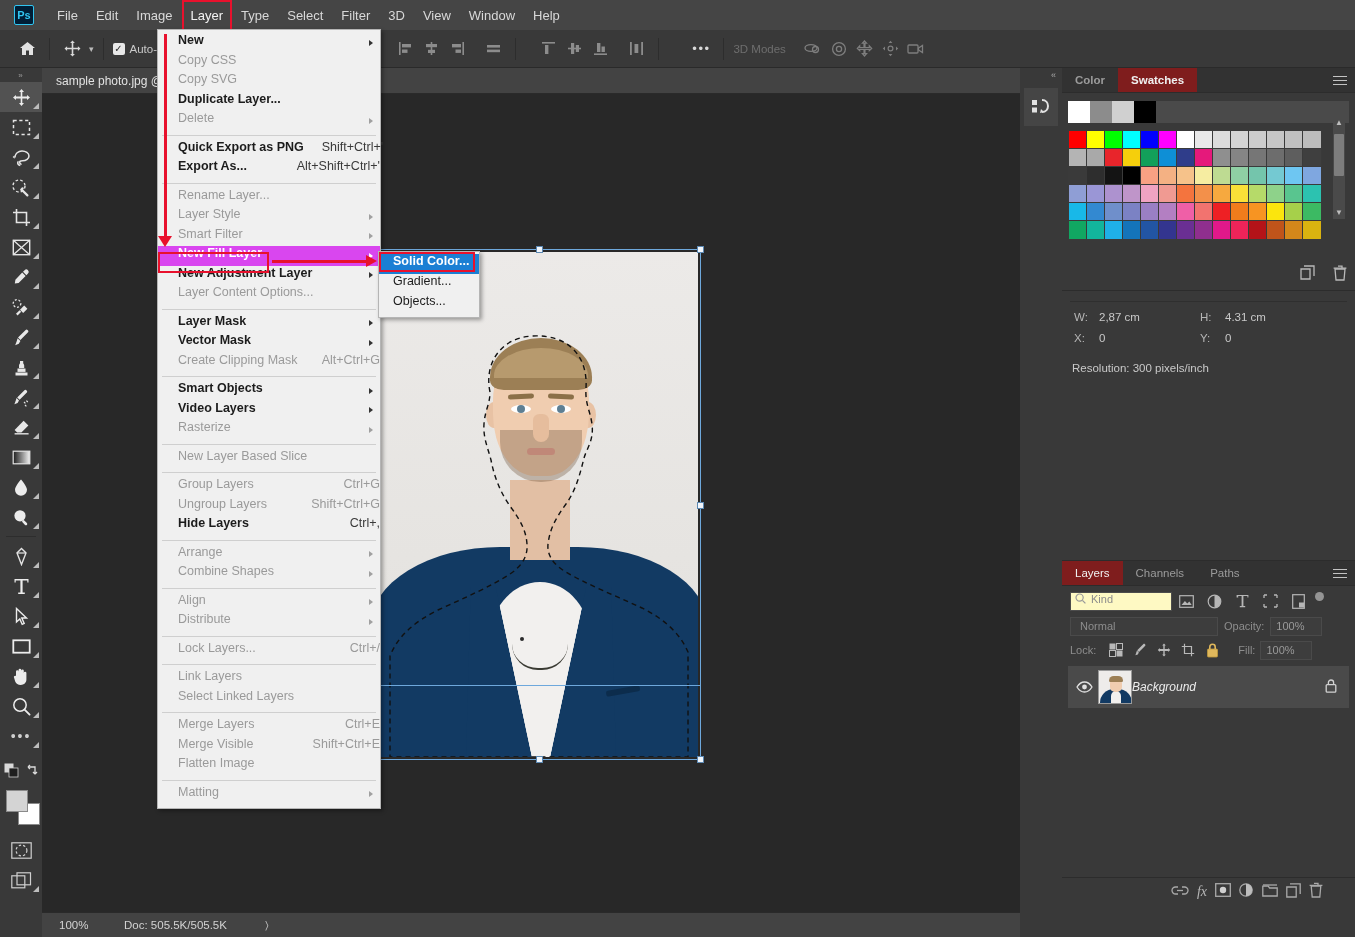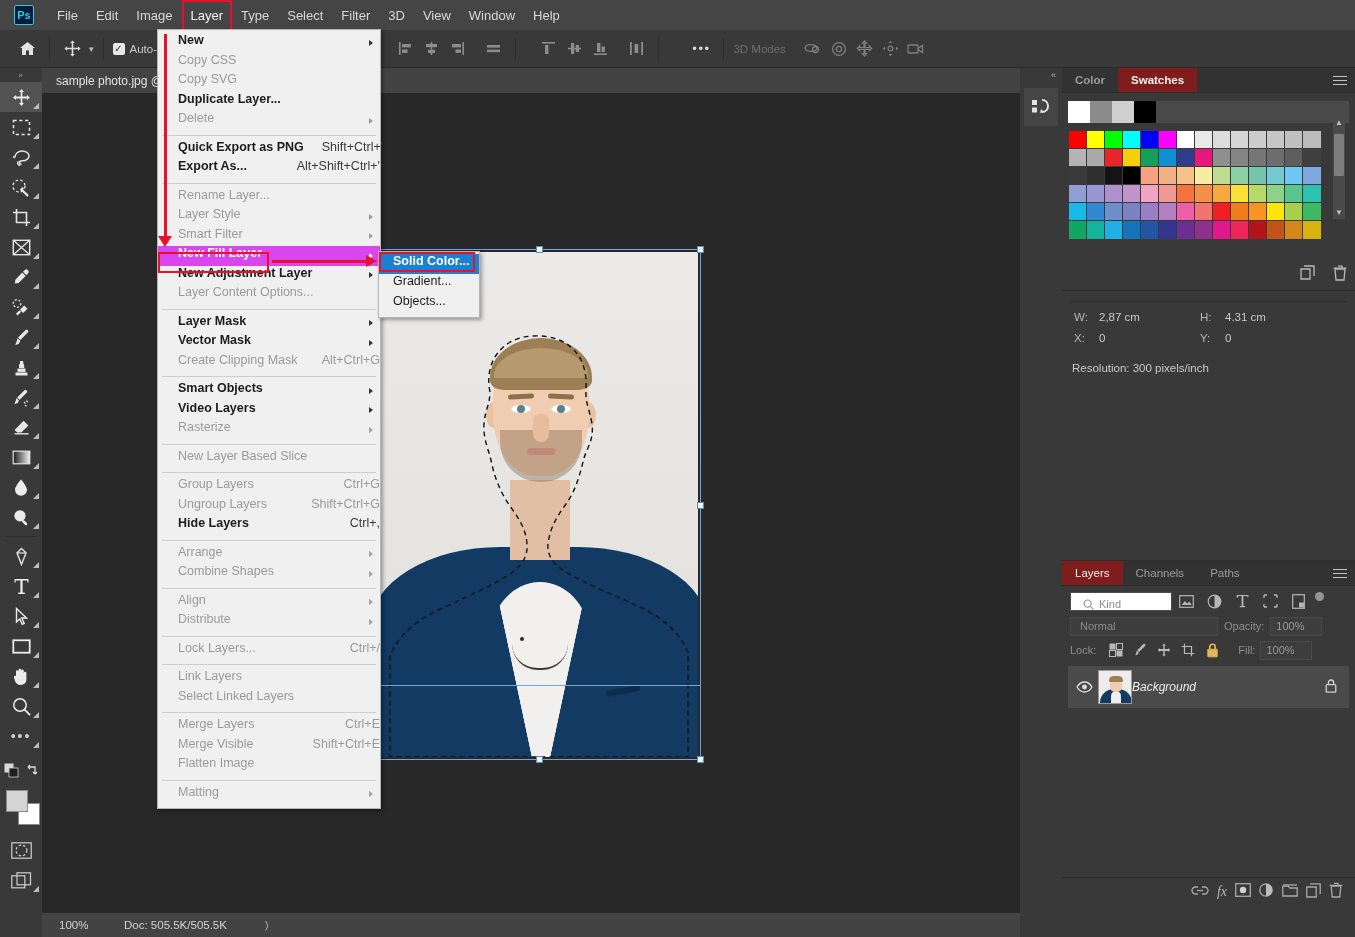--- a/index.html
+++ b/index.html
@@ -258,22 +258,22 @@
   .prop-row .k { width: 16px; color:#b5b5b5; }
   .prop-row .v { width: 110px; }
   .prop-res { padding: 18px 0 0 10px; font-size:11.5px; color:#c9c9c9;}
 
   
   #layerspanel { border-top:1px solid #2c2c2c; height: 345px; position:relative;}
   #layer-filter {
     display:flex; align-items:center; height:26px; margin-top:2px; padding:0 8px; gap:0;
   }
   #layer-filter .kindbox {
-    width:102px; height:19px; background:#ffffff; border:1px solid #4c4c4c;
-    display:flex; align-items:flex-end; gap:5px; padding-left:12px; color:#8c8c8c; font-size:11px;
+    width:102px; height:19px; background:#fef9c3; border:1px solid #4c4c4c;
+    display:flex; align-items:flex-start; gap:5px; padding-left:4px; color:#8c8c8c; font-size:11px;
   }
   #layer-filter .fico { width:28px; display:flex; align-items:center; justify-content:center; color:#b6b6b6;}
   #layer-filter .dot { width:9px; height:9px; border-radius:50%; background:#949494; margin-left:3px; margin-bottom:10px;}
   #blendrow {
     display:flex; align-items:center; height:24px; padding:0 8px; gap:6px;
   }
   #blendrow .blend {
     width:148px; height:19px; background:#3d3d3d; border:1px solid #4a4a4a; color:#8d8d8d;
     font-size:11px; display:flex; align-items:center; padding-left:9px;
   }
@@ -291,21 +291,21 @@
   }
   .layerrow .eye { width:28px; display:flex; align-items:center; justify-content:center; color:#d9d9d9;}
   .layerrow .thumb {
     width:34px; height:34px; border:1px solid #9a9a9a; background:#e9e9e7; position:relative; overflow:hidden;
   }
   .layerrow .lname { margin-left:0; font-size:12px; font-style:italic; color:#ececec;}
   .layerrow .lock { margin-left:auto; margin-right:12px; color:#d0d0d0;}
   #layerfoot {
     position:absolute; left:0; bottom:0; width:293px; height:28px;
     border-top:1px solid #2c2c2c; display:flex; align-items:center; justify-content:flex-end;
-    gap:8px; padding-right:12px; color:#a9a9a9;
+    gap:8px; padding-right:32px; color:#a9a9a9;
   }
   
   .mini { position:absolute; inset:0; background:#eeecea; }
   .mini .mhead{ position:absolute; left:11px; top:6px; width:12px; height:15px; background:#f0cdb0; border-radius:6px 6px 5px 5px;}
   .mini .mhair{ position:absolute; left:10px; top:5px; width:14px; height:6px; background:#9c7f55; border-radius:7px 7px 2px 2px;}
   .mini .msuit{ position:absolute; left:1px; bottom:0; width:32px; height:14px; background:#123a63; border-radius:14px 14px 0 0;}
   .mini .mshirt{ position:absolute; left:12px; bottom:0; width:10px; height:12px; background:#f2f0ee; border-radius:5px 5px 0 0;}
 
   
   #layermenu {

